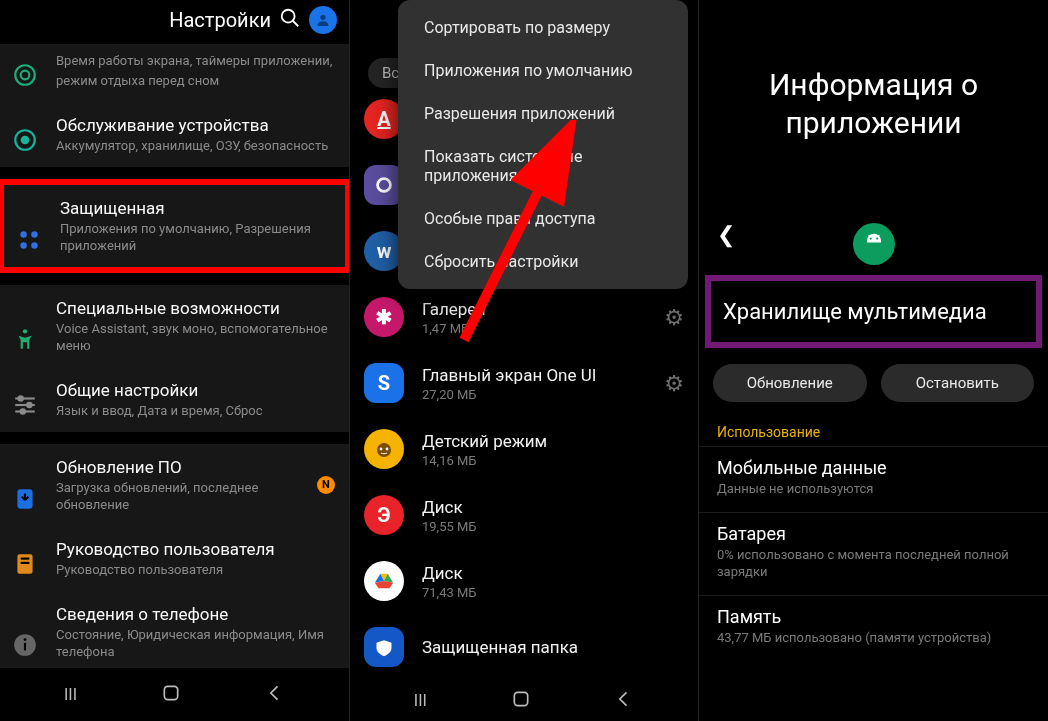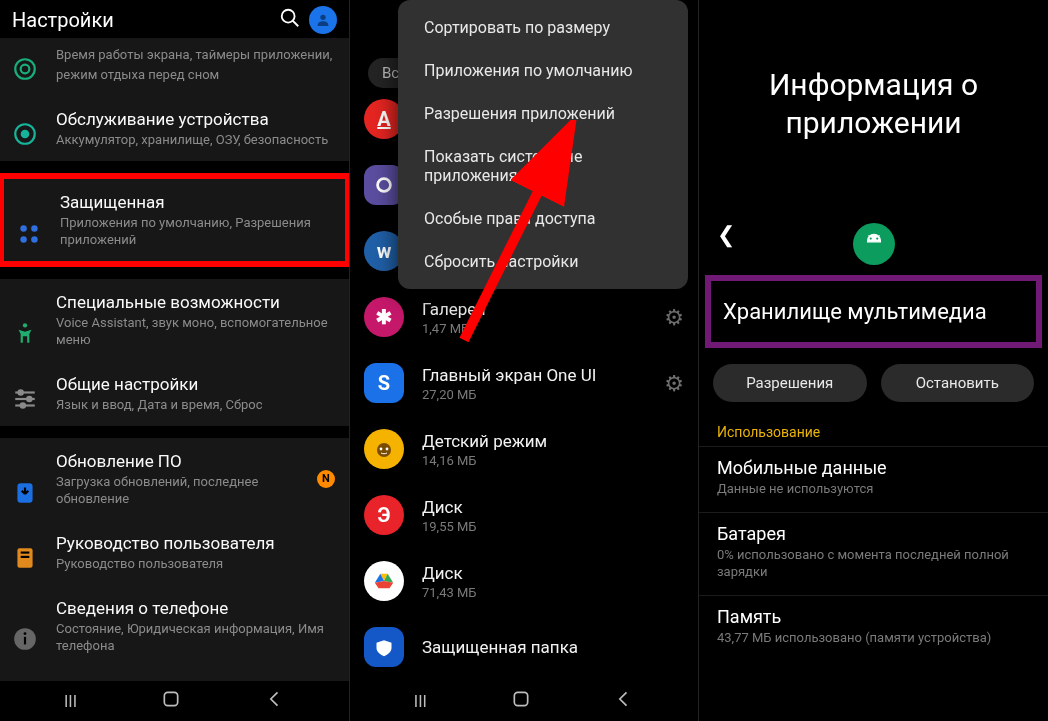--- a/index.html
+++ b/index.html
@@ -20,23 +20,24 @@
     flex-direction: column;
     position: relative;
     overflow: hidden;
   }
   .screen + .screen { border-left: 1px solid #222; }
 
   
   .s1-header {
     display: flex;
     align-items: center;
-    padding: 6px 12px 4px 12px;
+    padding: 6px 12px 10px 12px;
     font-size: 20px;
     gap: 8px;
+    text-align: right;
   }
   .s1-header .title { flex: 1; }
   .srch-icon svg { width: 22px; height: 22px; stroke: #fff; fill: none; }
   .avatar {
     width: 28px; height: 28px; border-radius: 50%;
     background: #1a73e8; display: flex; align-items: center; justify-content: center;
     color: #002a5c; font-weight: bold;
   }
   .settings-list { flex: 1; overflow: hidden; }
   .block { background: #171717; margin-bottom: 12px; }
@@ -59,21 +60,21 @@
   }
   .hl-red {
     border: 6px solid #ff0000;
     margin-left: -2px; margin-right: -2px;
   }
   .partial-top .row:first-child { padding-top: 2px; }
   .partial-top .icn.wellbeing svg { opacity: .9; }
 
   
   .navbar {
-    height: 40px; display: flex; align-items: center; justify-content: space-around;
+    height: 53px; display: flex; align-items: center; justify-content: space-around;
     padding: 0 22px;
   }
   .navbar .nb { color: #bdbdbd; }
 
   
   .s2-list { flex: 1; padding-top: 44px; }
   .filter-pill {
     position: absolute; left: 18px; top: 58px;
     background: #242424; border-radius: 18px; padding: 6px 14px; font-size: 15px;
     color: #bbb;
@@ -420,21 +421,21 @@
         <circle cx="9" cy="7" r="1" fill="#0b9c5e"></circle>
         <circle cx="15" cy="7" r="1" fill="#0b9c5e"></circle>
       </svg>
   </div>
 
   <div class="appname-box">
     <div class="an">Хранилище мультимедиа</div>
   </div>
 
   <div class="btn-row">
-    <div class="pill-btn">Разрешения</div>
+    <div class="pill-btn">Обновление</div>
     <div class="pill-btn">Остановить</div>
   </div>
 
   <div class="section-label">Использование</div>
 
   <div class="drow">
     <div class="dt">Мобильные данные</div>
     <div class="ds">Данные не используются</div>
   </div>
   <div class="drow">

